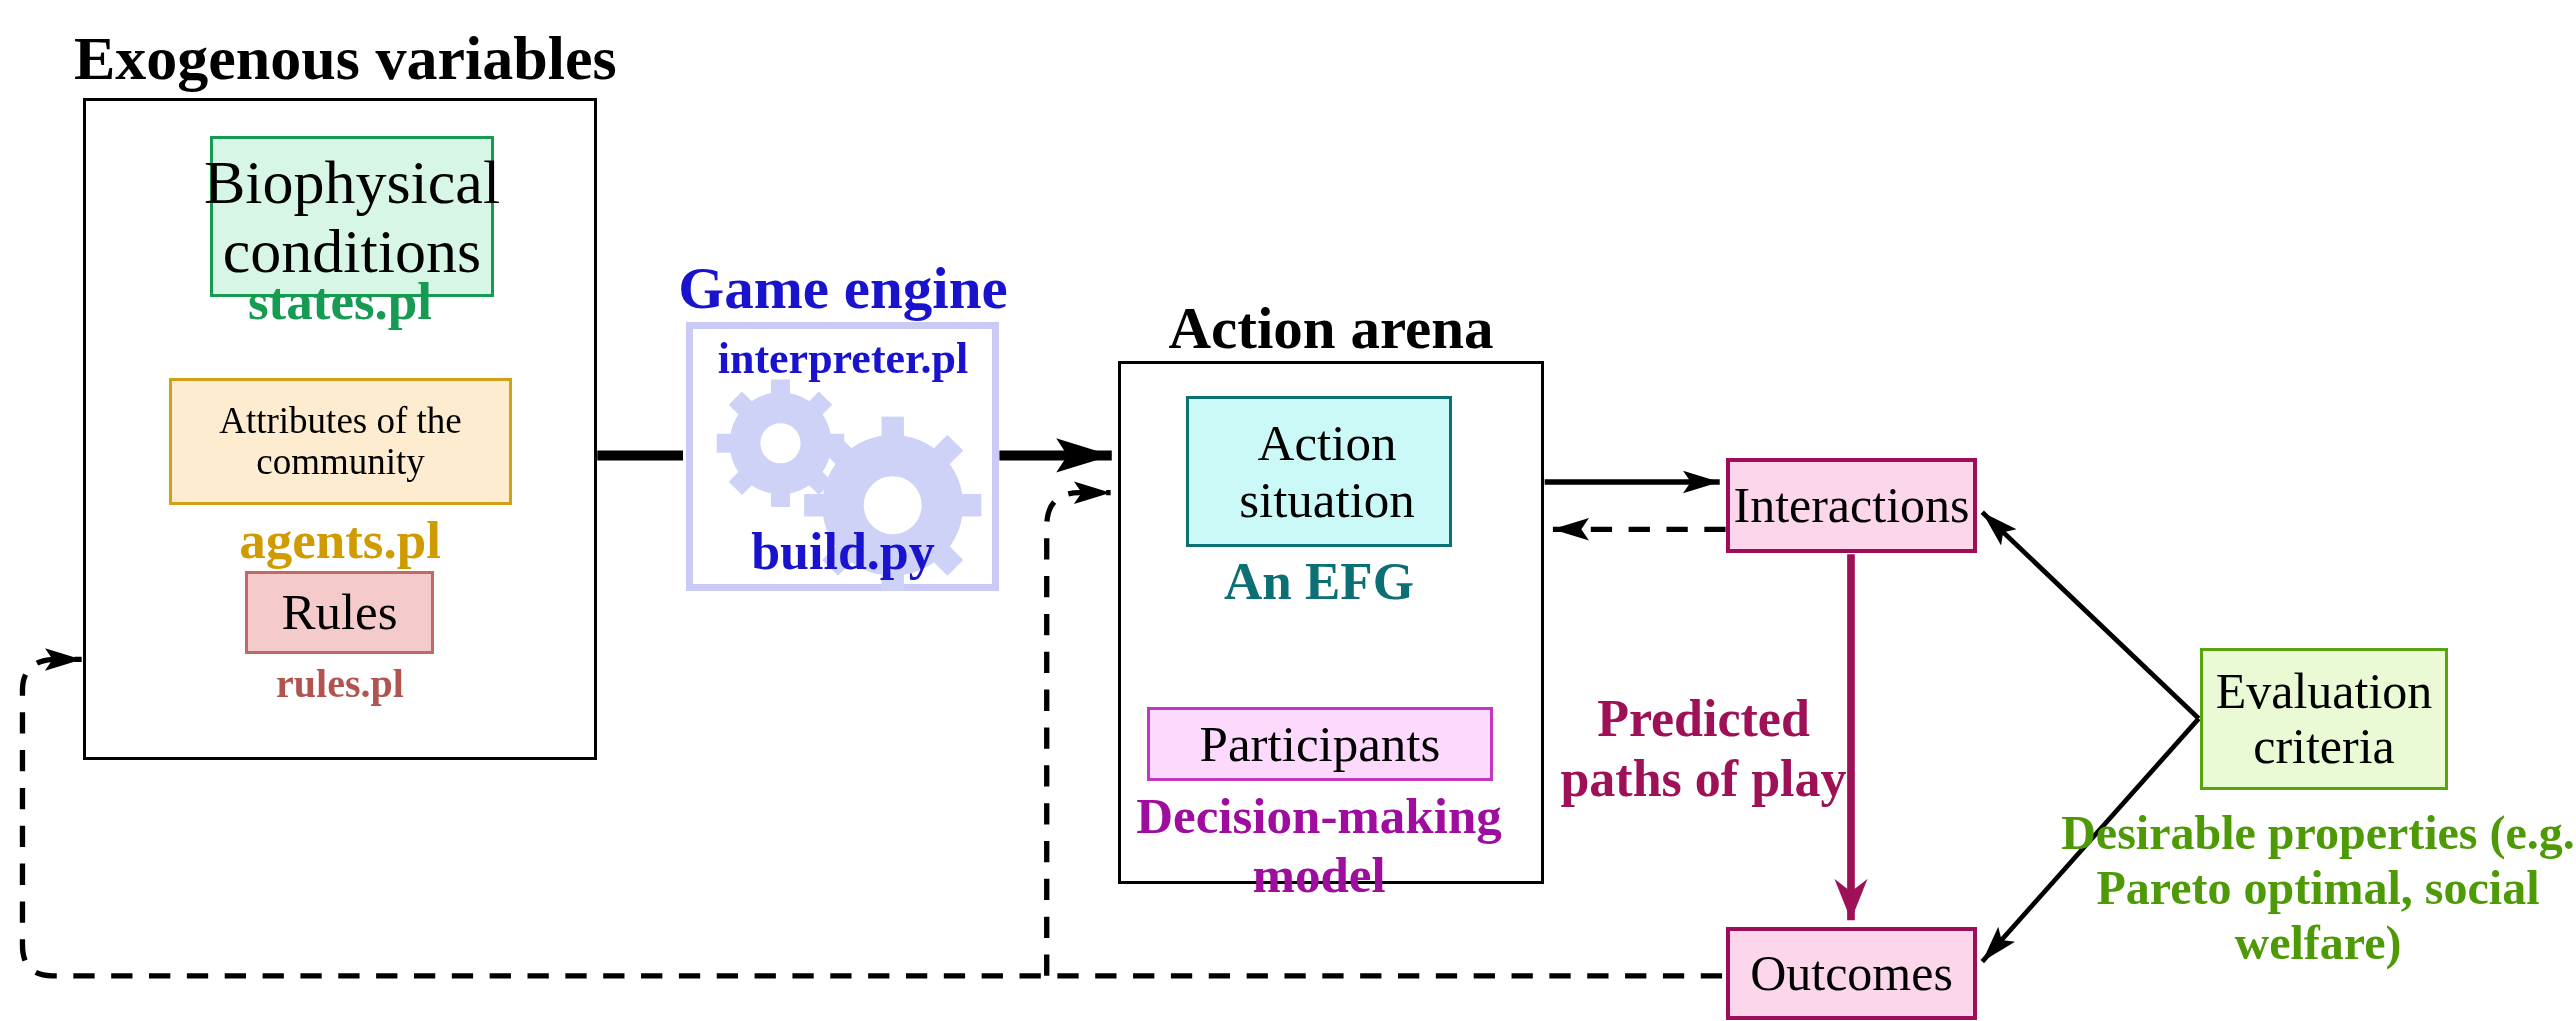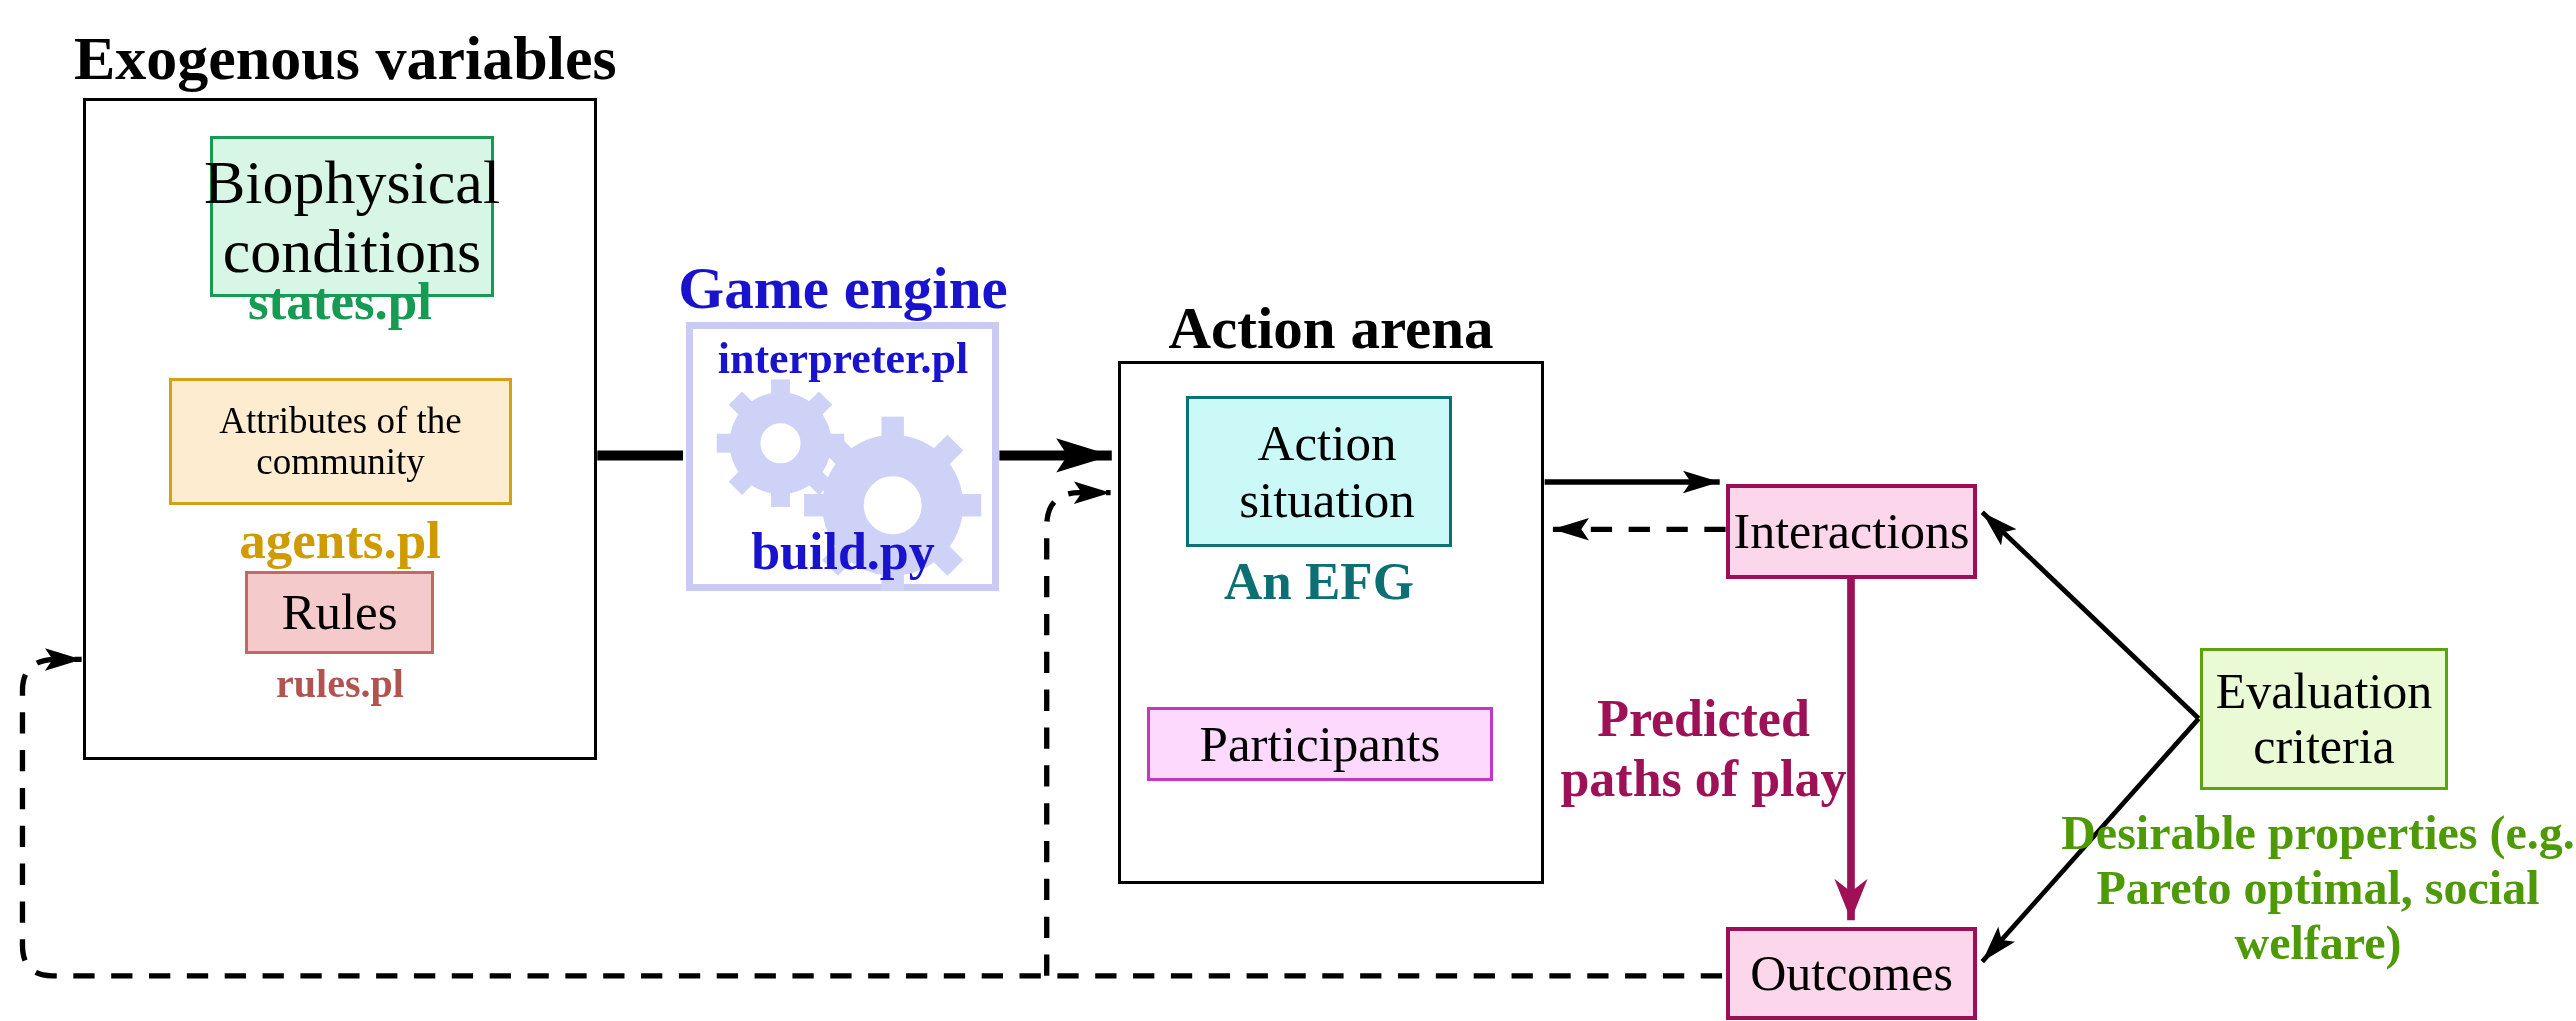--- a/index.html
+++ b/index.html
@@ -27,21 +27,21 @@
   .exo-box{left:83px;top:98px;width:514px;height:662px;border:3px solid #000;background:#fff;}
   .arena-box{left:1118px;top:361px;width:426px;height:523px;border:3px solid #000;background:#fff;}
   .engine-box{left:686px;top:322px;width:313px;height:269px;border:7.7px solid var(--lavender_border);background:#fff;}
 
   
   .bio-box{left:198px;top:136px;width:284px;height:161px;background:var(--green_fill);border:3px solid var(--green_border);font-size:62px;margin-left:12px;}
   .attr-box{left:169px;top:378px;width:343px;height:127px;background:var(--orange_fill);border:3px solid var(--orange_border);font-size:37px;}
   .rules-box{left:245px;top:571px;width:189px;height:83px;background:var(--red_fill);border:3px solid var(--red_border);font-size:51px;}
   .situation-box{left:1186px;top:396px;width:266px;height:151px;background:var(--cyan_fill);border:3.5px solid var(--cyan_border);font-size:51px;padding-left:16px;}
   .participants-box{left:1147px;top:707px;width:346px;height:74px;background:var(--magenta_fill);border:3.5px solid var(--magenta_border);font-size:51px;}
-  .interactions-box{left:1726px;top:458px;width:251px;height:95px;background:var(--pink_fill);border:4.7px solid var(--pink_border);font-size:50px;margin-top:26px;}
+  .interactions-box{left:1726px;top:458px;width:251px;height:95px;background:var(--pink_fill);border:4.7px solid var(--pink_border);font-size:50px;}
   .outcomes-box{left:1726px;top:927px;width:251px;height:93px;background:var(--pink_fill);border:4.7px solid var(--pink_border);font-size:50px;justify-content:center;}
   .eval-box{left:2200px;top:648px;width:248px;height:142px;background:var(--ltgreen_fill);border:3.5px solid var(--ltgreen_border);font-size:50px;}
 
   
   .file-green{left:74px;top:271px;width:532px;font-size:53px;color:var(--green_text);}
   .file-orange{left:74px;top:510px;width:532px;font-size:53px;color:var(--orange_text);}
   .file-red{left:74px;top:661px;width:532px;font-size:40px;color:var(--red_text);}
   .title-exo{left:74px;top:22.5px;width:532px;}
   .title-engine{left:636px;top:255px;width:414px;color:var(--blue_text);font-size:59px;}
   .title-arena{left:1124px;top:295px;width:414px;font-size:59px;}
@@ -159,20 +159,21 @@
   <div class="box arena-box"></div>
 
   <div class="box situation-box">
     <span>Action situation</span>
   </div>
   <div class="lbl bold anefg">An EFG</div>
 
   <div class="box participants-box">
     <span>Participants</span>
   </div>
+  <div class="lbl bold decision-wrap decision">Decision-making model</div>
 
   <div class="box interactions-box">
     <span>Interactions</span>
   </div>
 
   <div class="lbl bold predicted">Predicted paths of play</div>
 
   <div class="box outcomes-box">
     <span>Outcomes</span>
   </div>

